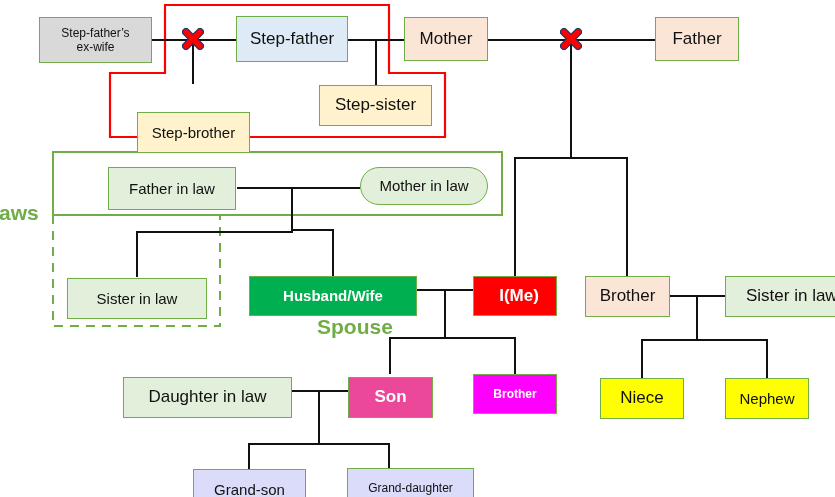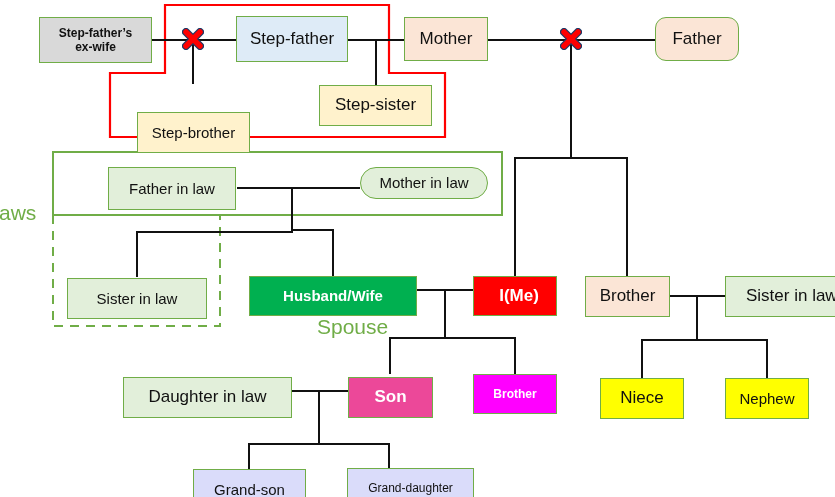--- a/index.html
+++ b/index.html
@@ -2,21 +2,21 @@
 <html><head>
   <meta charset="utf-8">
   <style>
     html, body { margin:0; padding:0; background:#ffffff; }
     body { width:835px; height:497px; position:relative; overflow:hidden; font-family:"Liberation Sans", "DejaVu Sans", sans-serif; }
     #lines { position:absolute; left:0; top:0; width:835px; height:497px; }
     .box { position:absolute; box-sizing:border-box; border:1.5px solid #70ad47; display:flex; align-items:center; justify-content:center; text-align:center; color:#111; font-size:17px; line-height:1.2; }
     .small { font-size:12px; }
     .med { font-size:15px; }
     .white { color:#fff; font-weight:bold;justify-content:center; }
-    .label { position:absolute; color:#70ad47; font-size:21px; font-weight:normal; }
+    .label { position:absolute; color:#70ad47; font-size:21px; font-weight:bold; }
     .cross { position:absolute; width:22px; height:22px; }
   </style>
 </head>
 <body>
 
 <svg id="lines" xmlns="http://www.w3.org/2000/svg">
 
   <path d="M165,5 L389,5 L389,73 L445,73 L445,137 L110,137 L110,73 L165,73 Z" fill="none" stroke="#ff0000" stroke-width="2.2"></path>
 
   <path d="M53,152 L502,152 L502,215 L53,215 Z" fill="none" stroke="#70ad47" stroke-width="2"></path>
@@ -55,43 +55,43 @@
 <svg class="cross" style="left:182px;top:28px;" viewBox="0 0 22 22">
   <path d="M4,4 L18,18 M18,4 L4,18" stroke="#1f3864" stroke-width="8" stroke-linecap="round"></path>
   <path d="M4,4 L18,18 M18,4 L4,18" stroke="#ff0000" stroke-width="5.5" stroke-linecap="round"></path>
 </svg>
 <svg class="cross" style="left:560px;top:28px;" viewBox="0 0 22 22">
   <path d="M4,4 L18,18 M18,4 L4,18" stroke="#1f3864" stroke-width="8" stroke-linecap="round"></path>
   <path d="M4,4 L18,18 M18,4 L4,18" stroke="#ff0000" stroke-width="5.5" stroke-linecap="round"></path>
 </svg>
 
 <div class="box small" style="left:39px;top:17px;width:113px;height:46px;background:#d9d9d9;">
-    <span style="width:80px;font-weight:bold;">Step-father’s ex-wife</span>
+    <span style="width:80px;">Step-father’s ex-wife</span>
   </div>
 <div class="box" style="left:236px;top:16px;width:112px;height:46px;background:#deebf7;">
     <span>Step-father</span>
   </div>
 <div class="box" style="left:404px;top:17px;width:84px;height:44px;background:#fbe5d6;">
     <span>Mother</span>
   </div>
-<div class="box" style="left:655px;top:17px;width:84px;height:44px;background:#fbe5d6;border-radius:11px;">
+<div class="box" style="left:655px;top:17px;width:84px;height:44px;background:#fbe5d6;">
     <span>Father</span>
   </div>
 
 <div class="box med" style="left:137px;top:84px;width:113px;height:41px;background:#fff2cc;margin-top:28px;">
     <span>Step-brother</span>
   </div>
 <div class="box" style="left:319px;top:85px;width:113px;height:41px;background:#fff2cc;">
     <span>Step-sister</span>
   </div>
 
 <div class="box med" style="left:108px;top:167px;width:128px;height:43px;background:#e2efda;">
     <span>Father in law</span>
   </div>
-<div class="box med" style="left:360px;top:167px;width:128px;height:32px;background:#e2efda;border-radius:20px;">
+<div class="box med" style="left:360px;top:167px;width:128px;height:38px;background:#e2efda;border-radius:20px;">
     <span>Mother in law</span>
   </div>
 <div class="label" style="left:-1px;top:201px;">aws</div>
 
 <div class="box med" style="left:67px;top:278px;width:140px;height:41px;background:#e2efda;">
     <span>Sister in law</span>
   </div>
 <div class="box med white" style="left:249px;top:276px;width:168px;height:40px;background:#00b050;">
     <span>Husband/Wife</span>
   </div>

